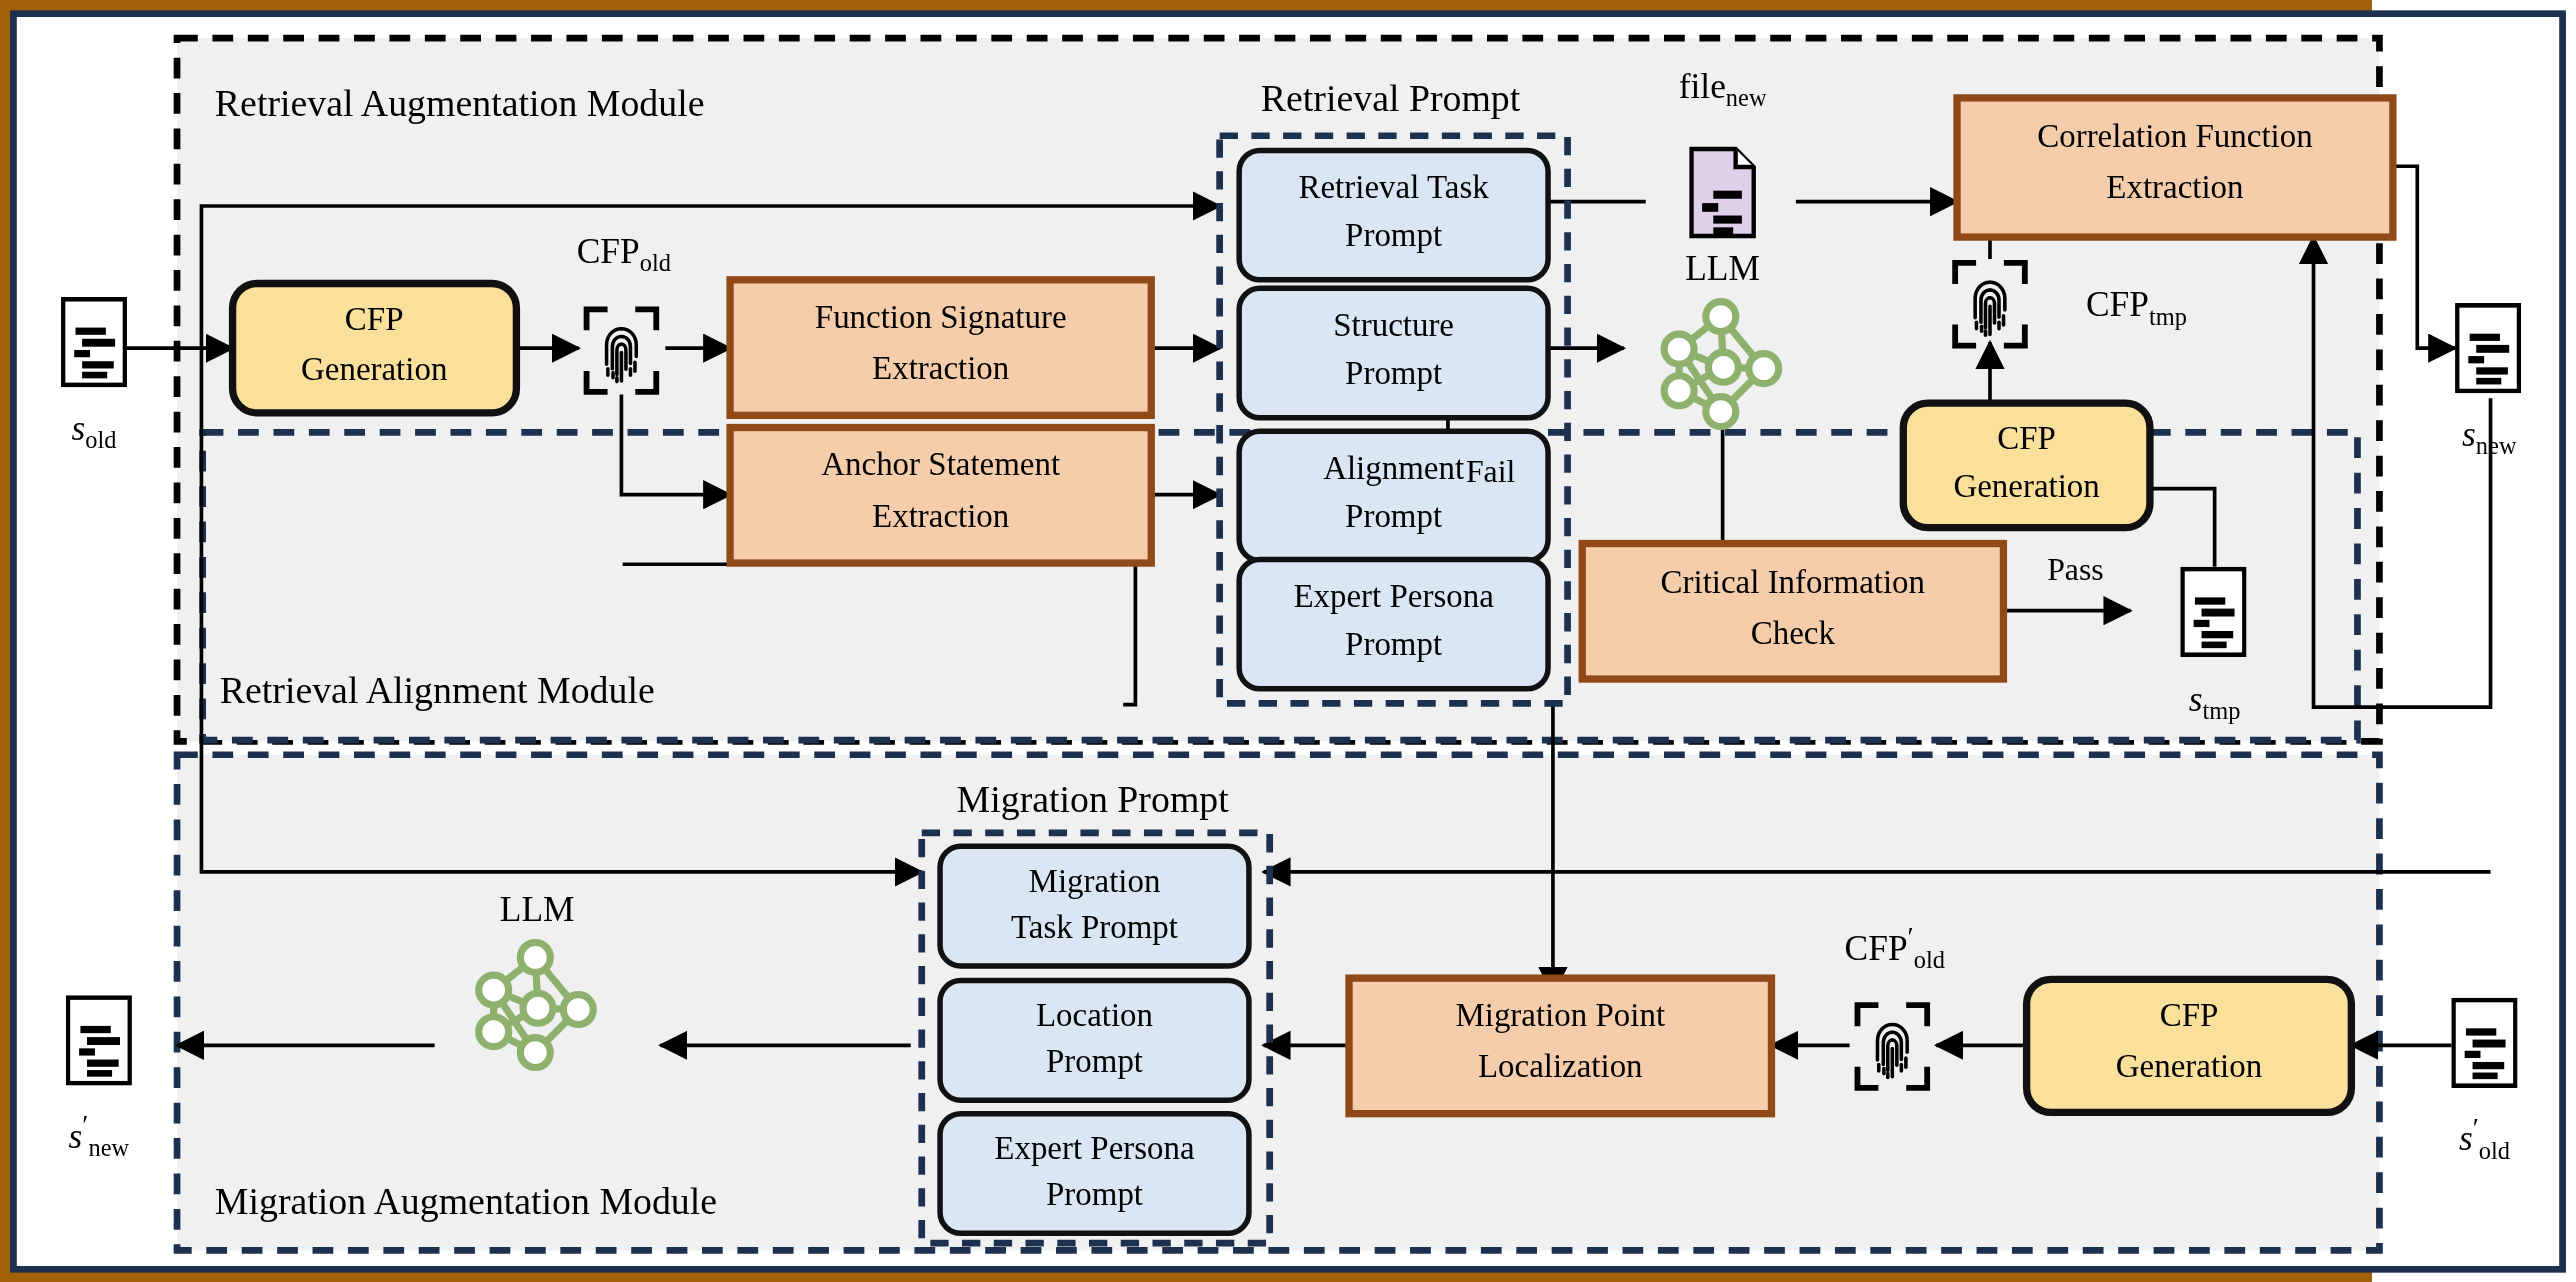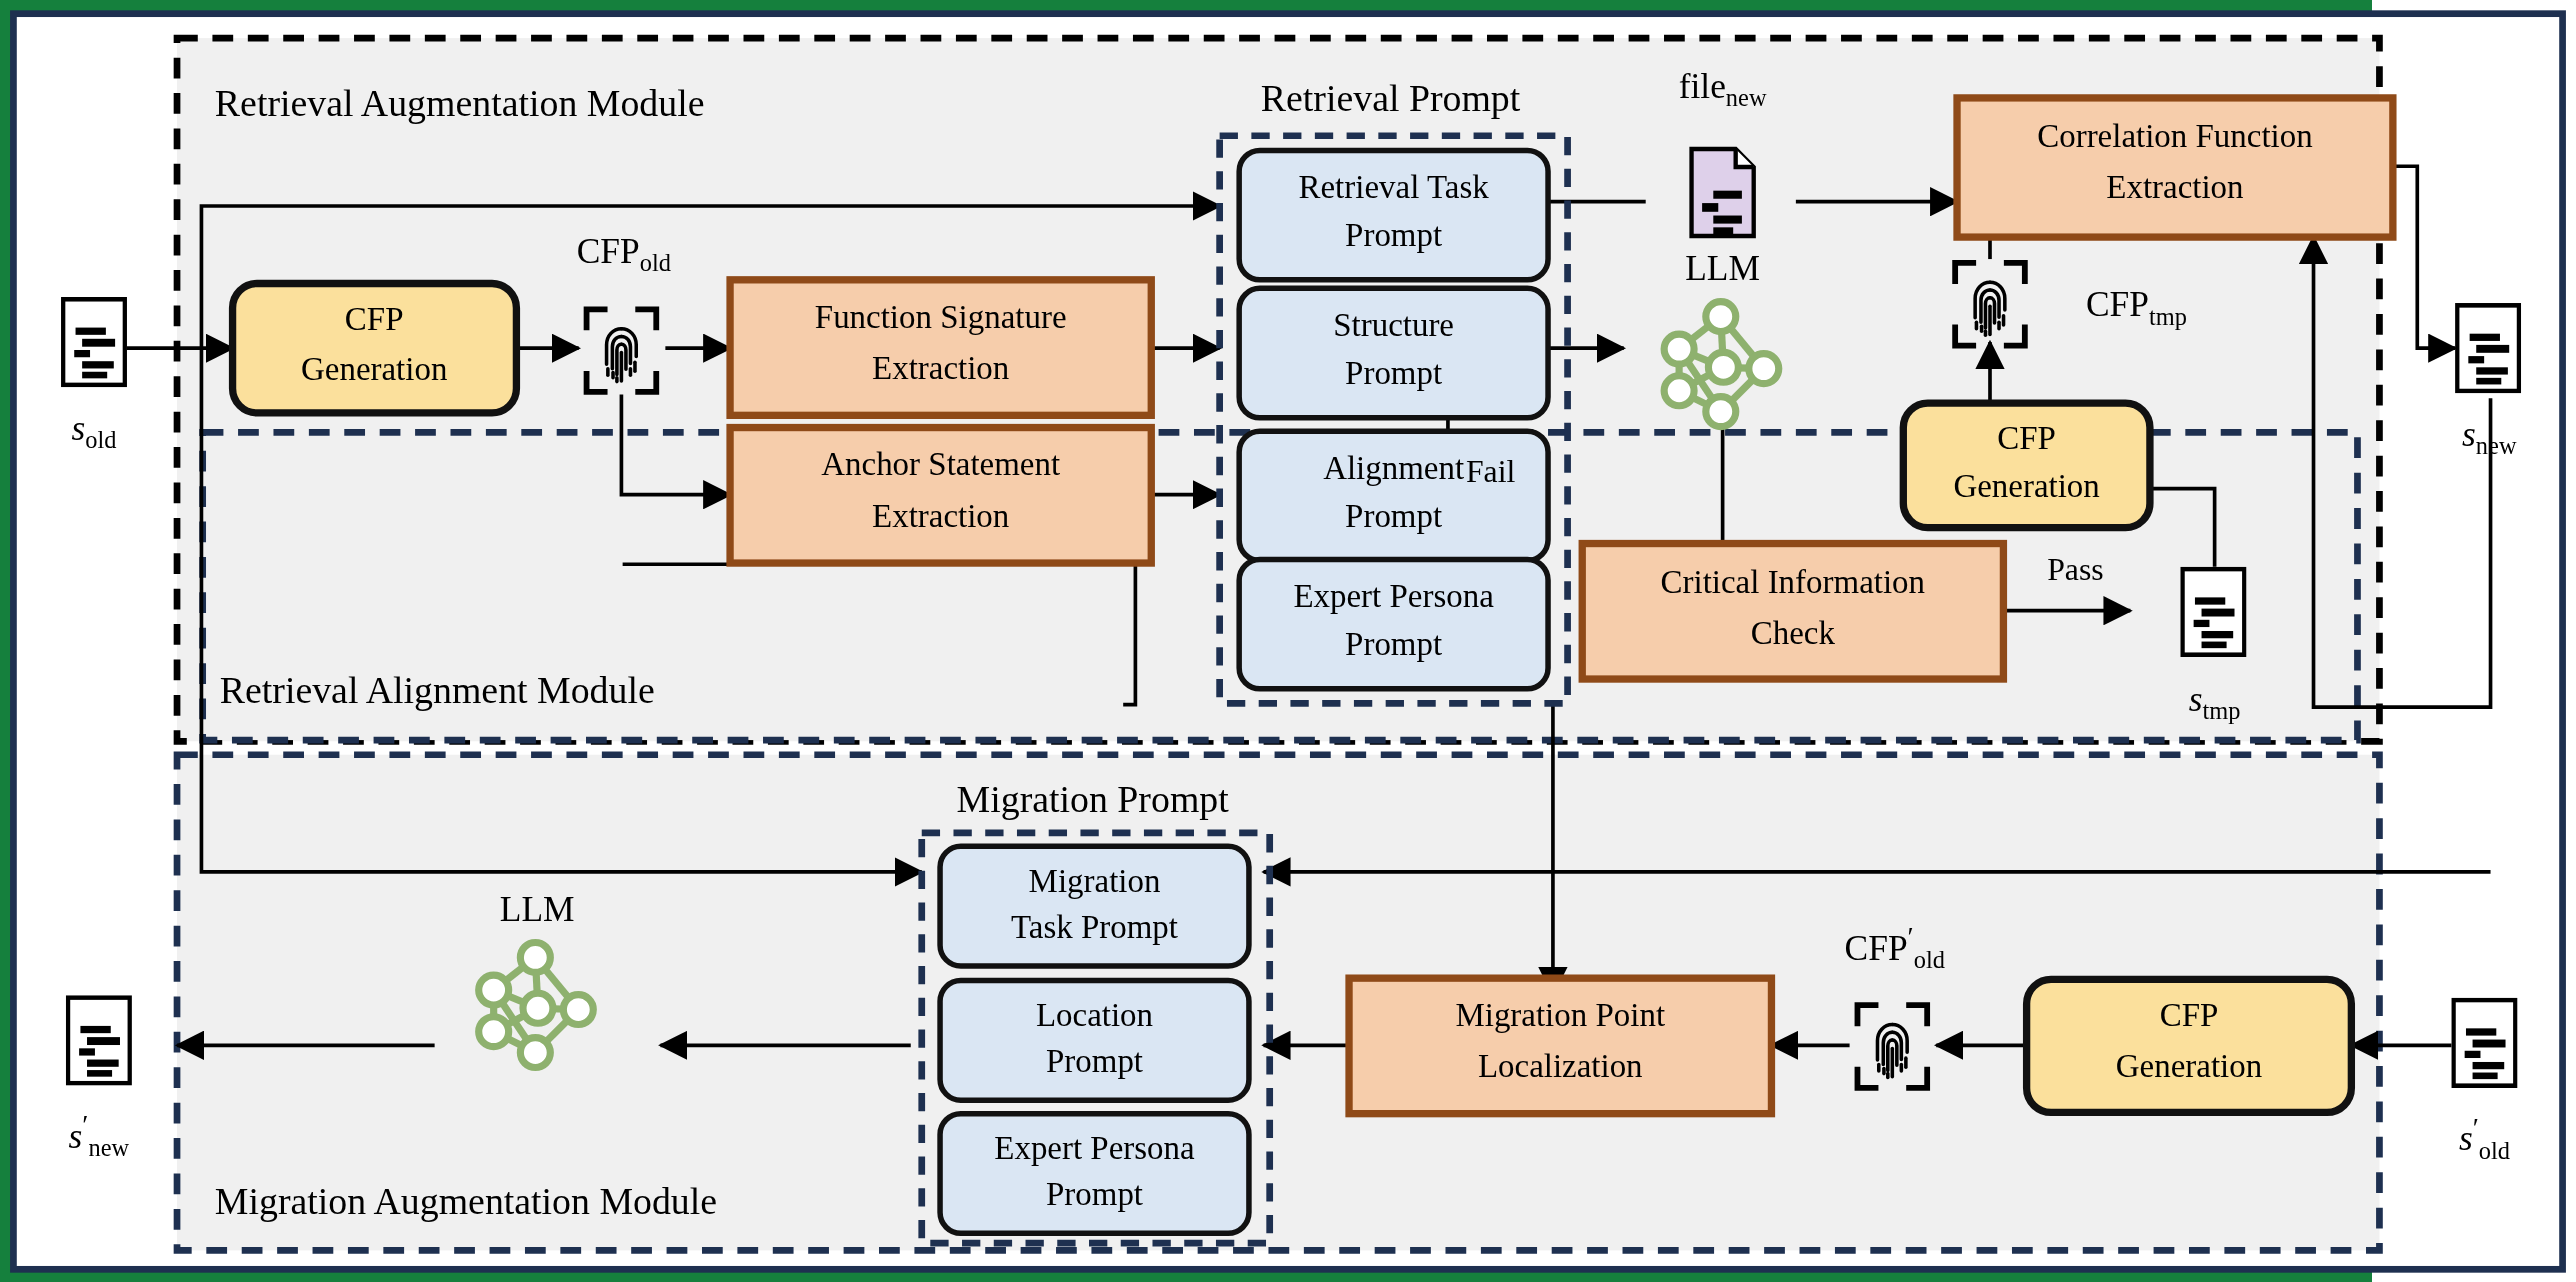--- a/index.html
+++ b/index.html
@@ -1,16 +1,16 @@
 <!DOCTYPE html>
 <html style="font-size:9.8px"><head>
 <meta charset="utf-8">
 <style>
   html,body{margin:0;padding:0;background:#ffffff;}
-  #stage{position:relative;width:2372px;height:1283px;background:#15803d;
+  #stage{position:relative;width:2372px;height:1283px;background:#a16207;
          font-family:"Liberation Serif","DejaVu Serif",serif;}
   svg{display:block;}
   text{font-family:"Liberation Serif","DejaVu Serif",serif;fill:#000;}
   .boxlabel{font-size:54px;text-anchor:middle;dominant-baseline:middle;}
   .modlabel{font-size:62px;}
   .grouplabel{font-size:62px;text-anchor:middle;}
   .varlabel{font-size:58px;text-anchor:middle;}
   .edgelabel{font-size:52px;text-anchor:middle;}
   .sub{font-size:40px;}
   .ital{font-style:italic;}

